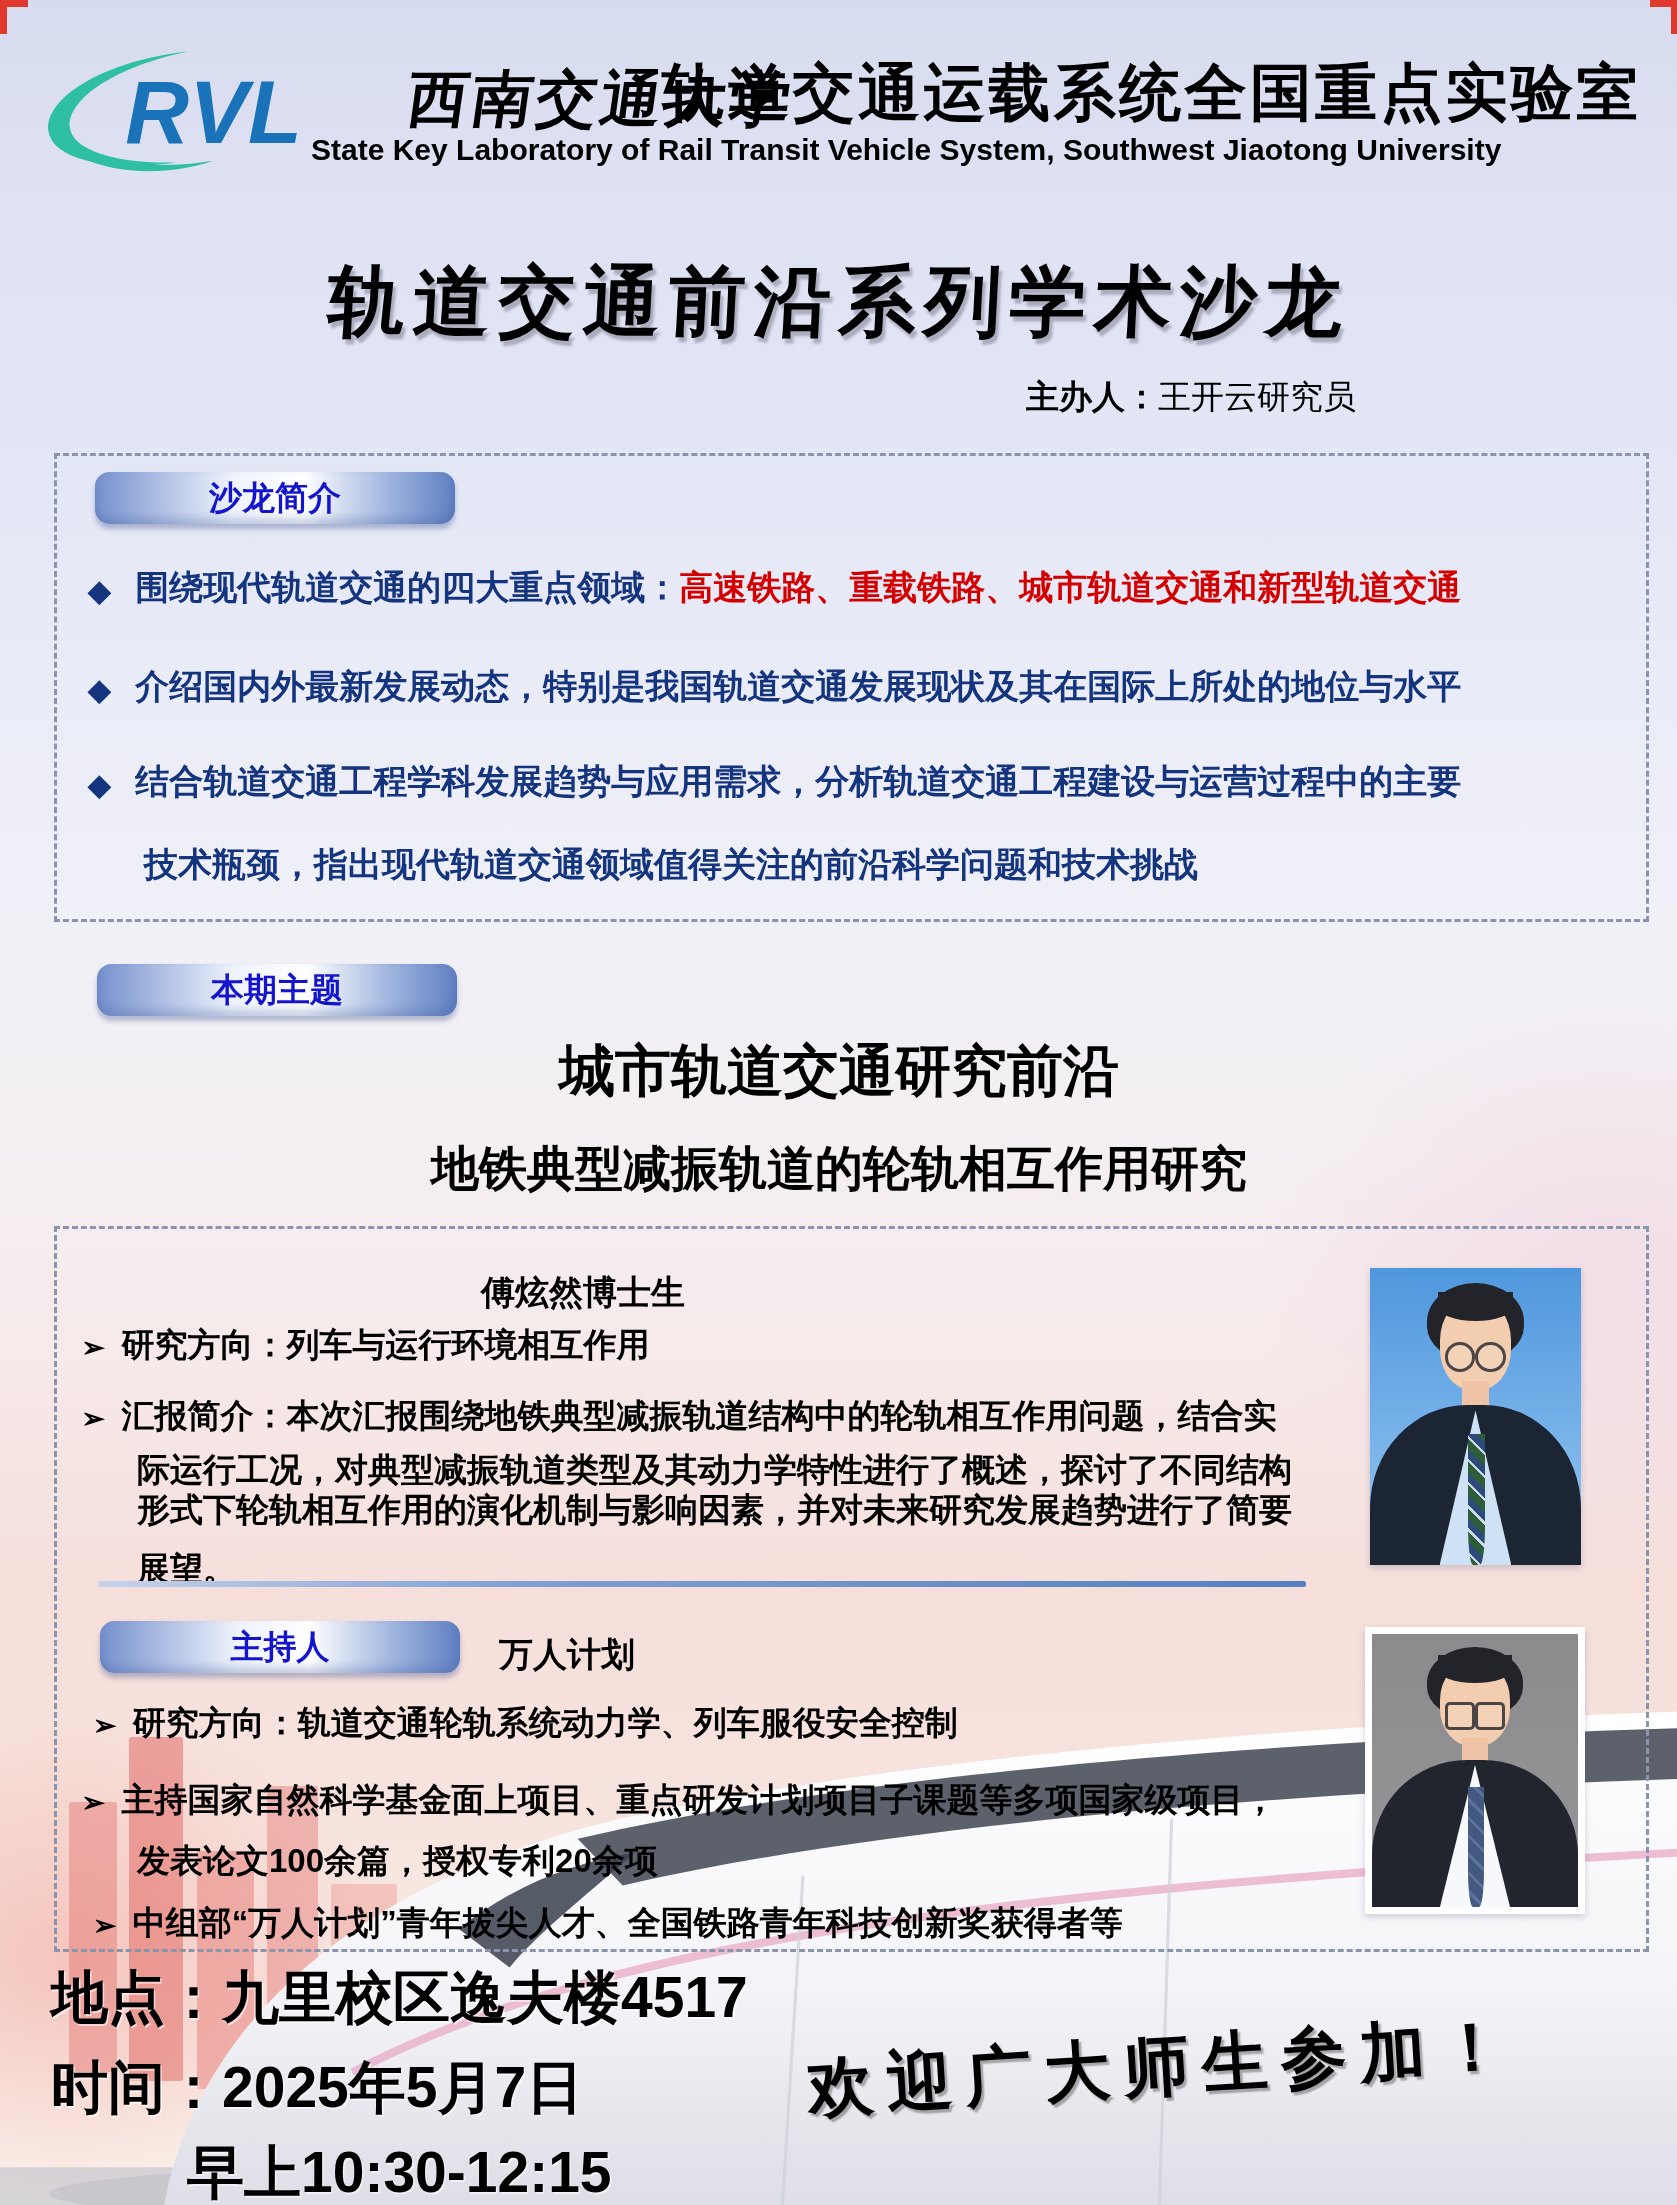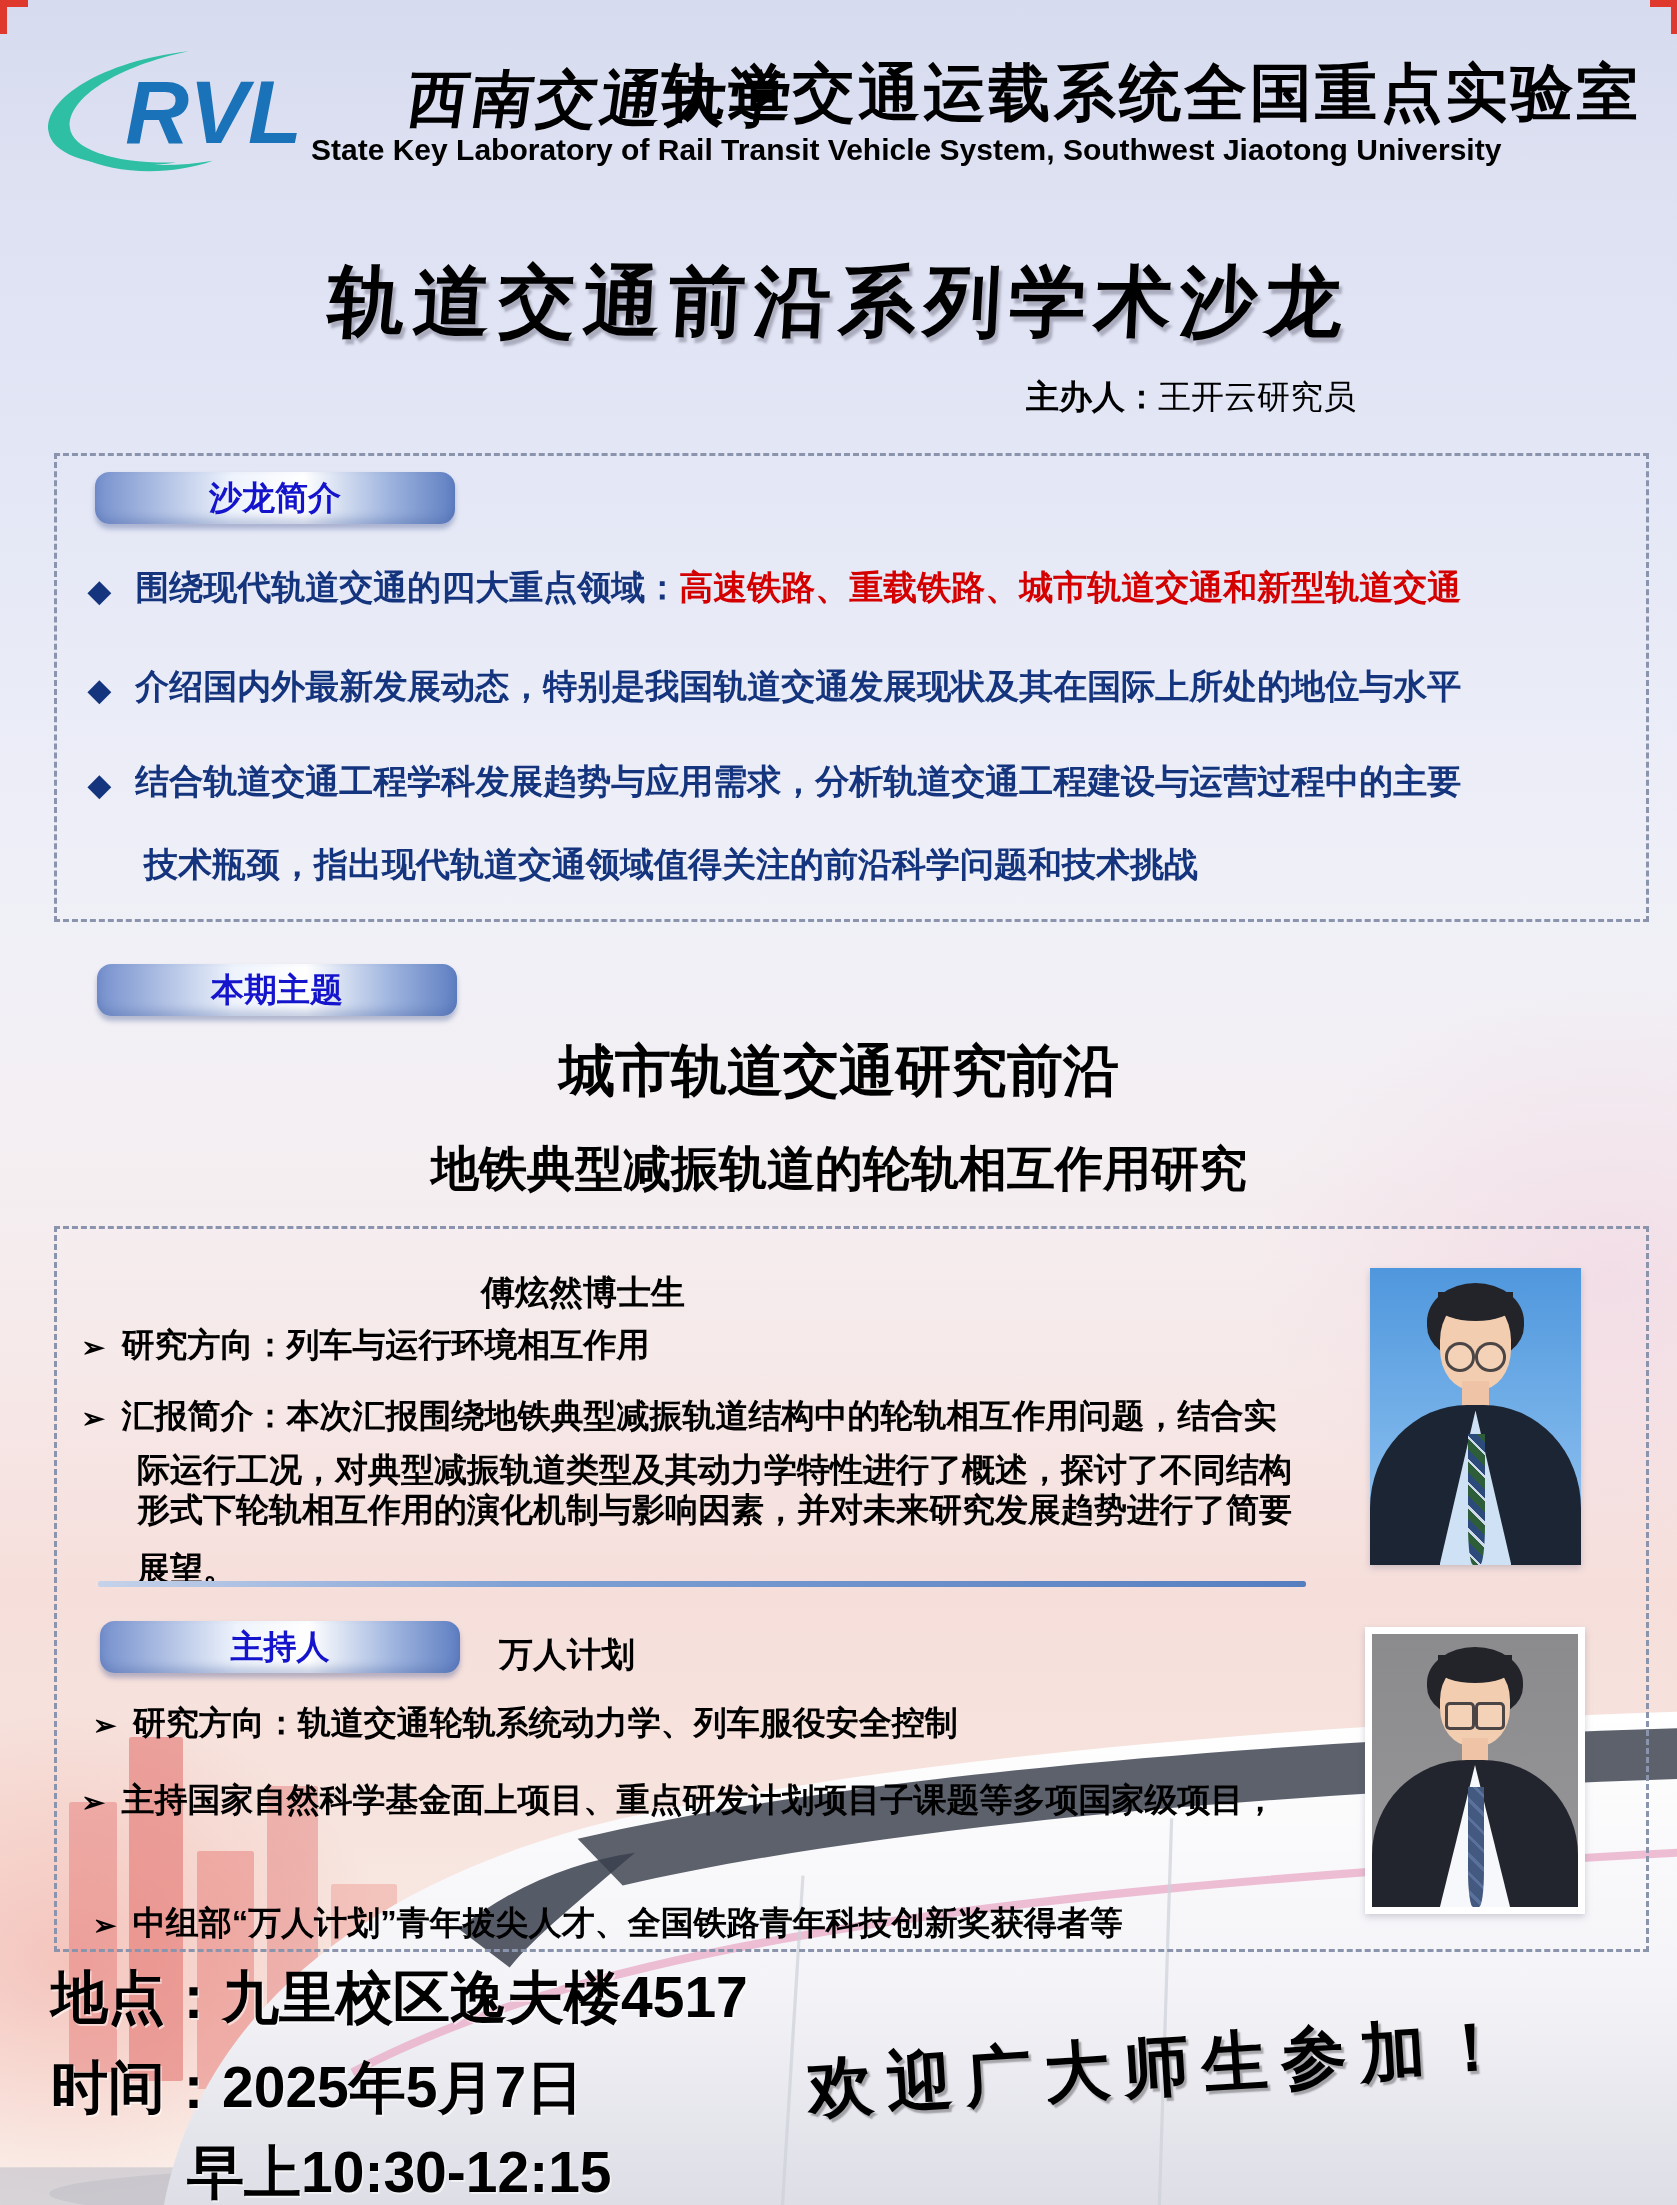--- a/index.html
+++ b/index.html
@@ -184,20 +184,21 @@
 
     <div class="arrow-row" style="left:36px;top:473px;">
       <span class="arrow">➢</span>
       <span>研究方向：轨道交通轮轨系统动力学、列车服役安全控制</span>
     </div>
 
     <div class="arrow-row" style="left:24.6px;top:550px;">
       <span class="arrow">➢</span>
       <span>主持国家自然科学基金面上项目、重点研发计划项目子课题等多项国家级项目，</span>
     </div>
+    <div class="bio-line" style="left:80px;top:611px;">发表论文100余篇，授权专利20余项</div>
 
     <div class="arrow-row" style="left:36px;top:673px;">
       <span class="arrow">➢</span>
       <span>中组部“万人计划”青年拔尖人才、全国铁路青年科技创新奖获得者等</span>
     </div>
   </div>
 
   <div class="portrait round" style="left:1370px;top:1268px;width:211px;height:297px;background:linear-gradient(180deg,#4f97dd 0%,#7ab4ea 60%,#9cc8f0 100%);">
     <div class="inner">
       <div class="p-hair"></div>

